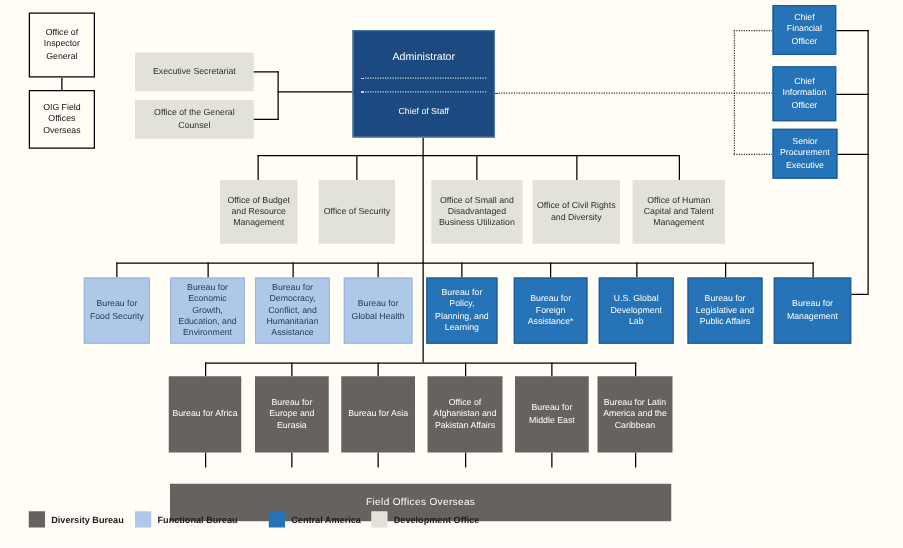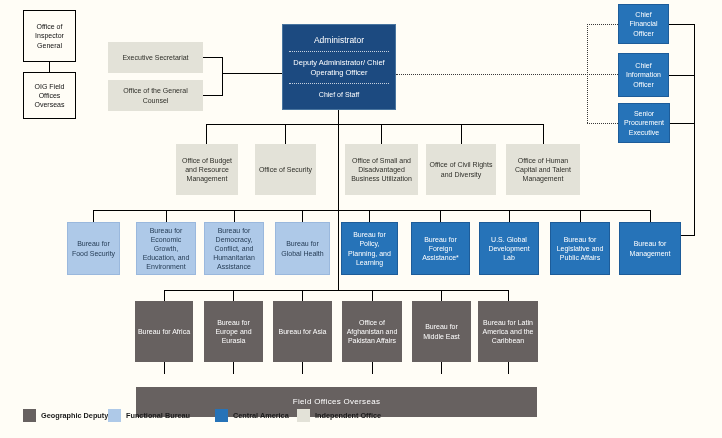--- a/index.html
+++ b/index.html
@@ -85,21 +85,20 @@
 
   <div class="box white" style="left:23px;top:10px;width:53px;height:52px">Office of Inspector General</div>
   <div class="box white" style="left:23px;top:72px;width:53px;height:47px">OIG Field Offices Overseas</div>
 
   <div class="box beige" style="left:108px;top:42px;width:95px;height:31px">Executive Secretariat</div>
   <div class="box beige" style="left:108px;top:80px;width:95px;height:31px">Office of the General Counsel</div>
 
   <div class="box navy" style="left:282px;top:24px;width:114px;height:86px">
     <div class="admin-big">Administrator</div>
     <div class="admin-sep"></div>
-    <div class="admin-mid">Deputy Administrator/ Chief Operating Officer</div>
     <div class="admin-sep"></div>
     <div>Chief of Staff</div>
   </div>
 
   <div class="box mblue" style="left:618px;top:4px;width:51px;height:40px">Chief Financial Officer</div>
   <div class="box mblue" style="left:618px;top:53px;width:51px;height:44px">Chief Information Officer</div>
   <div class="box mblue" style="left:618px;top:103px;width:52px;height:40px">Senior Procurement Executive</div>
 
   <div class="box beige" style="left:176px;top:144px;width:62px;height:51px">Office of Budget and Resource Management</div>
   <div class="box beige" style="left:255px;top:144px;width:61px;height:51px">Office of Security</div>
@@ -122,28 +121,28 @@
   <div class="box gray" style="left:204px;top:301px;width:59px;height:61px">Bureau for Europe and Eurasia</div>
   <div class="box gray" style="left:273px;top:301px;width:59px;height:61px">Bureau for Asia</div>
   <div class="box gray" style="left:342px;top:301px;width:60px;height:61px">Office of Afghanistan and Pakistan Affairs</div>
   <div class="box gray" style="left:412px;top:301px;width:59px;height:61px">Bureau for Middle East</div>
   <div class="box gray" style="left:478px;top:301px;width:60px;height:61px">Bureau for Latin America and the Caribbean</div>
 
   <div class="box gray bar" style="left:136px;top:374px;width:401px;height:30px">Field Offices Overseas</div>
 
   <div class="leg-item" style="left:23px">
     <span class="swatch" style="background: rgb(103, 97, 96);"></span>
-    <span class="leg-label">Geographic Deputy</span>
+    <span class="leg-label">Diversity Bureau</span>
   </div>
   <div class="leg-item" style="left:108px">
     <span class="swatch" style="background: rgb(174, 201, 232);"></span>
     <span class="leg-label">Functional Bureau</span>
   </div>
   <div class="leg-item" style="left:215px">
     <span class="swatch" style="background: rgb(38, 115, 184);"></span>
     <span class="leg-label">Central America</span>
   </div>
   <div class="leg-item" style="left:297px">
     <span class="swatch" style="background: rgb(227, 226, 216);"></span>
-    <span class="leg-label">Independent Office</span>
+    <span class="leg-label">Development Office</span>
   </div>
 
 </div>
 
 </body></html>

